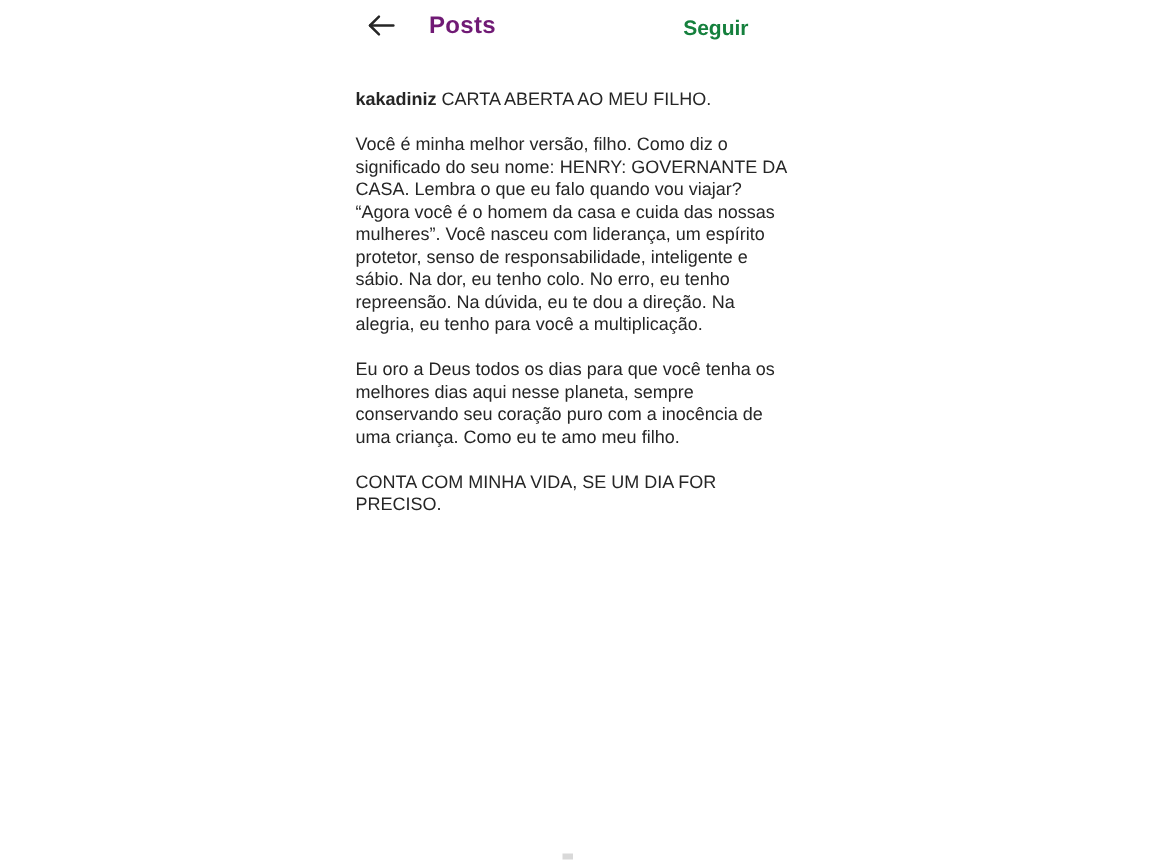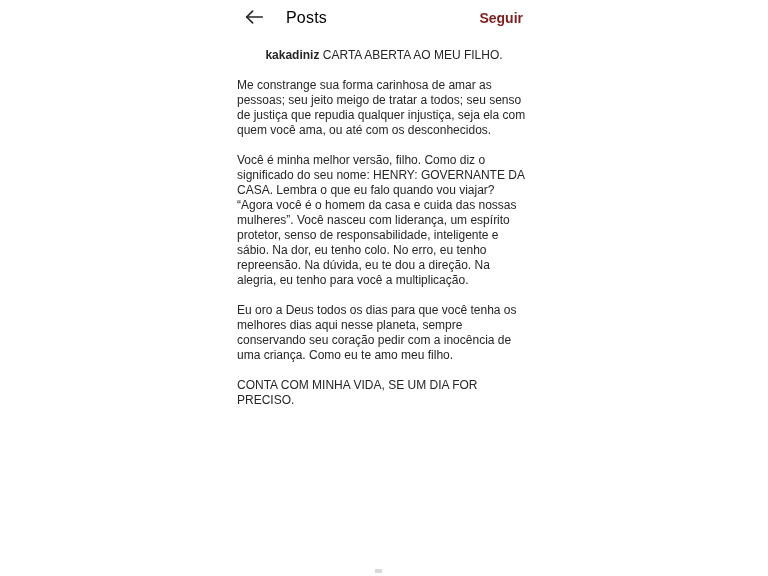--- a/index.html
+++ b/index.html
@@ -34,50 +34,49 @@
     align-items: center;
     justify-content: center;
     cursor: pointer;
     background: none;
     border: none;
     padding: 0;
   }
   .header-title {
     margin-left: 20px;
     font-size: 16px;
-    font-weight: normal;
-    color: #000000;
+    font-weight: bold;
+    color: #701a75;
     letter-spacing: 0.2px;
     text-align: right;
   }
   .follow-btn {
     margin-left: auto;
-    margin-right: 8px;
+    margin-right: 32px;
     background: none;
     border: none;
     padding: 0;
     font-family: "Liberation Sans", "DejaVu Sans", sans-serif;
     font-size: 14px;
     font-weight: bold;
-    color: #7f1d1d;
+    color: #15803d;
     cursor: pointer;
     text-align: right;
   }
   .caption {
     padding-top: 7px;
     font-size: 12px;
     line-height: 15px;
     color: #262626;
   }
   .caption p {
     margin: 15px 0 0 0;
   }
   .caption p.first {
-    margin-top: 5px;
-    text-align: center;
+    margin-top: 16px;
   }
   .username {
     font-weight: bold;
     cursor: pointer;
   }
   .clipped-fragment {
     position: absolute;
     left: 375px;
     top: 569px;
     width: 7px;
@@ -100,21 +99,20 @@
             <path d="M10.5 5.5L4 12l6.5 6.5" stroke="#262626" stroke-width="1.8" stroke-linecap="round" stroke-linejoin="round" fill="none"></path>
           </svg>
         </span>
       </button>
       <span class="header-title">Posts</span>
       <button class="follow-btn">Seguir</button>
     </div>
 
     <div class="caption">
       <p class="first"><span class="username">kakadiniz</span> <span>CARTA ABERTA AO MEU FILHO.</span></p>
-      <p>Me constrange sua forma carinhosa de amar as pessoas; seu jeito meigo de tratar a todos; seu senso de justiça que repudia qualquer injustiça, seja ela com quem você ama, ou até com os desconhecidos.</p>
       <p>Você é minha melhor versão, filho. Como diz o significado do seu nome: HENRY: GOVERNANTE DA CASA. Lembra o que eu falo quando vou viajar? “Agora você é o homem da casa e cuida das nossas mulheres”. Você nasceu com liderança, um espírito protetor, senso de responsabilidade, inteligente e sábio. Na dor, eu tenho colo. No erro, eu tenho repreensão. Na dúvida, eu te dou a direção. Na alegria, eu tenho para você a multiplicação.</p>
-      <p>Eu oro a Deus todos os dias para que você tenha os melhores dias aqui nesse planeta, sempre conservando seu coração pedir com a inocência de uma criança. Como eu te amo meu filho.</p>
+      <p>Eu oro a Deus todos os dias para que você tenha os melhores dias aqui nesse planeta, sempre conservando seu coração puro com a inocência de uma criança. Como eu te amo meu filho.</p>
       <p>CONTA COM MINHA VIDA, SE UM DIA FOR PRECISO.</p>
     </div>
 
   </div>
   <div class="clipped-fragment"></div>
 </div>
 
 </body></html>

